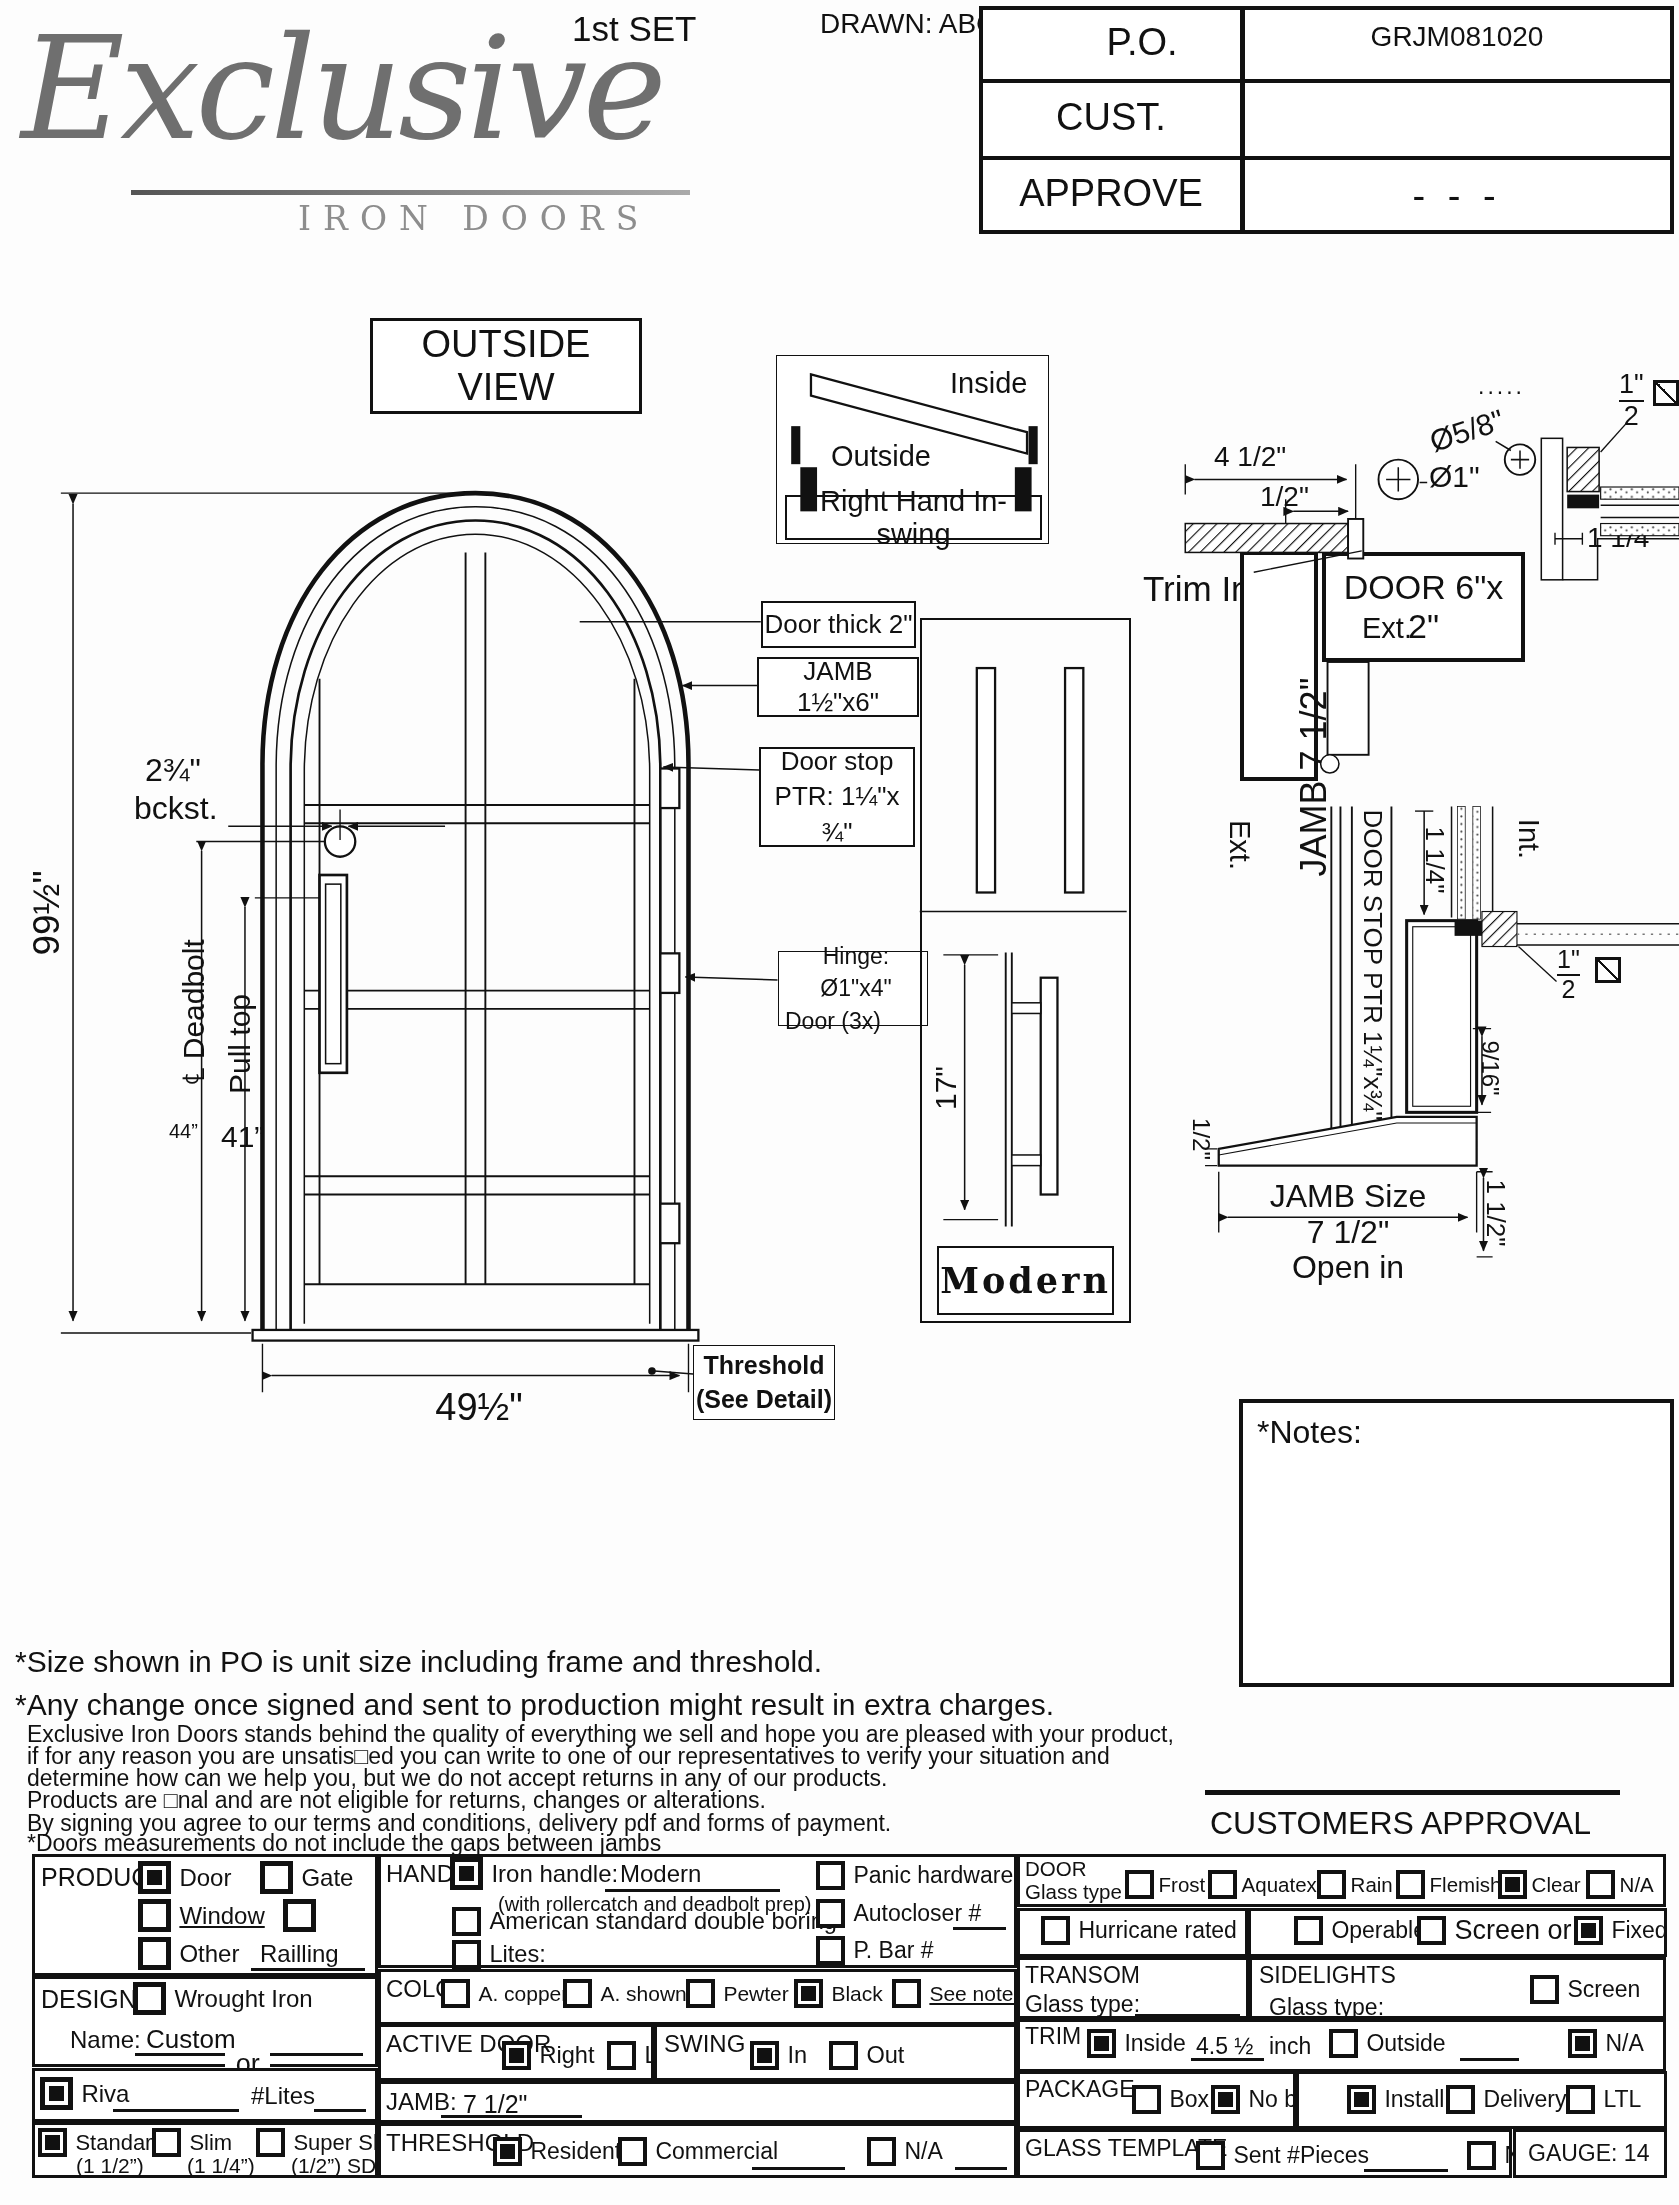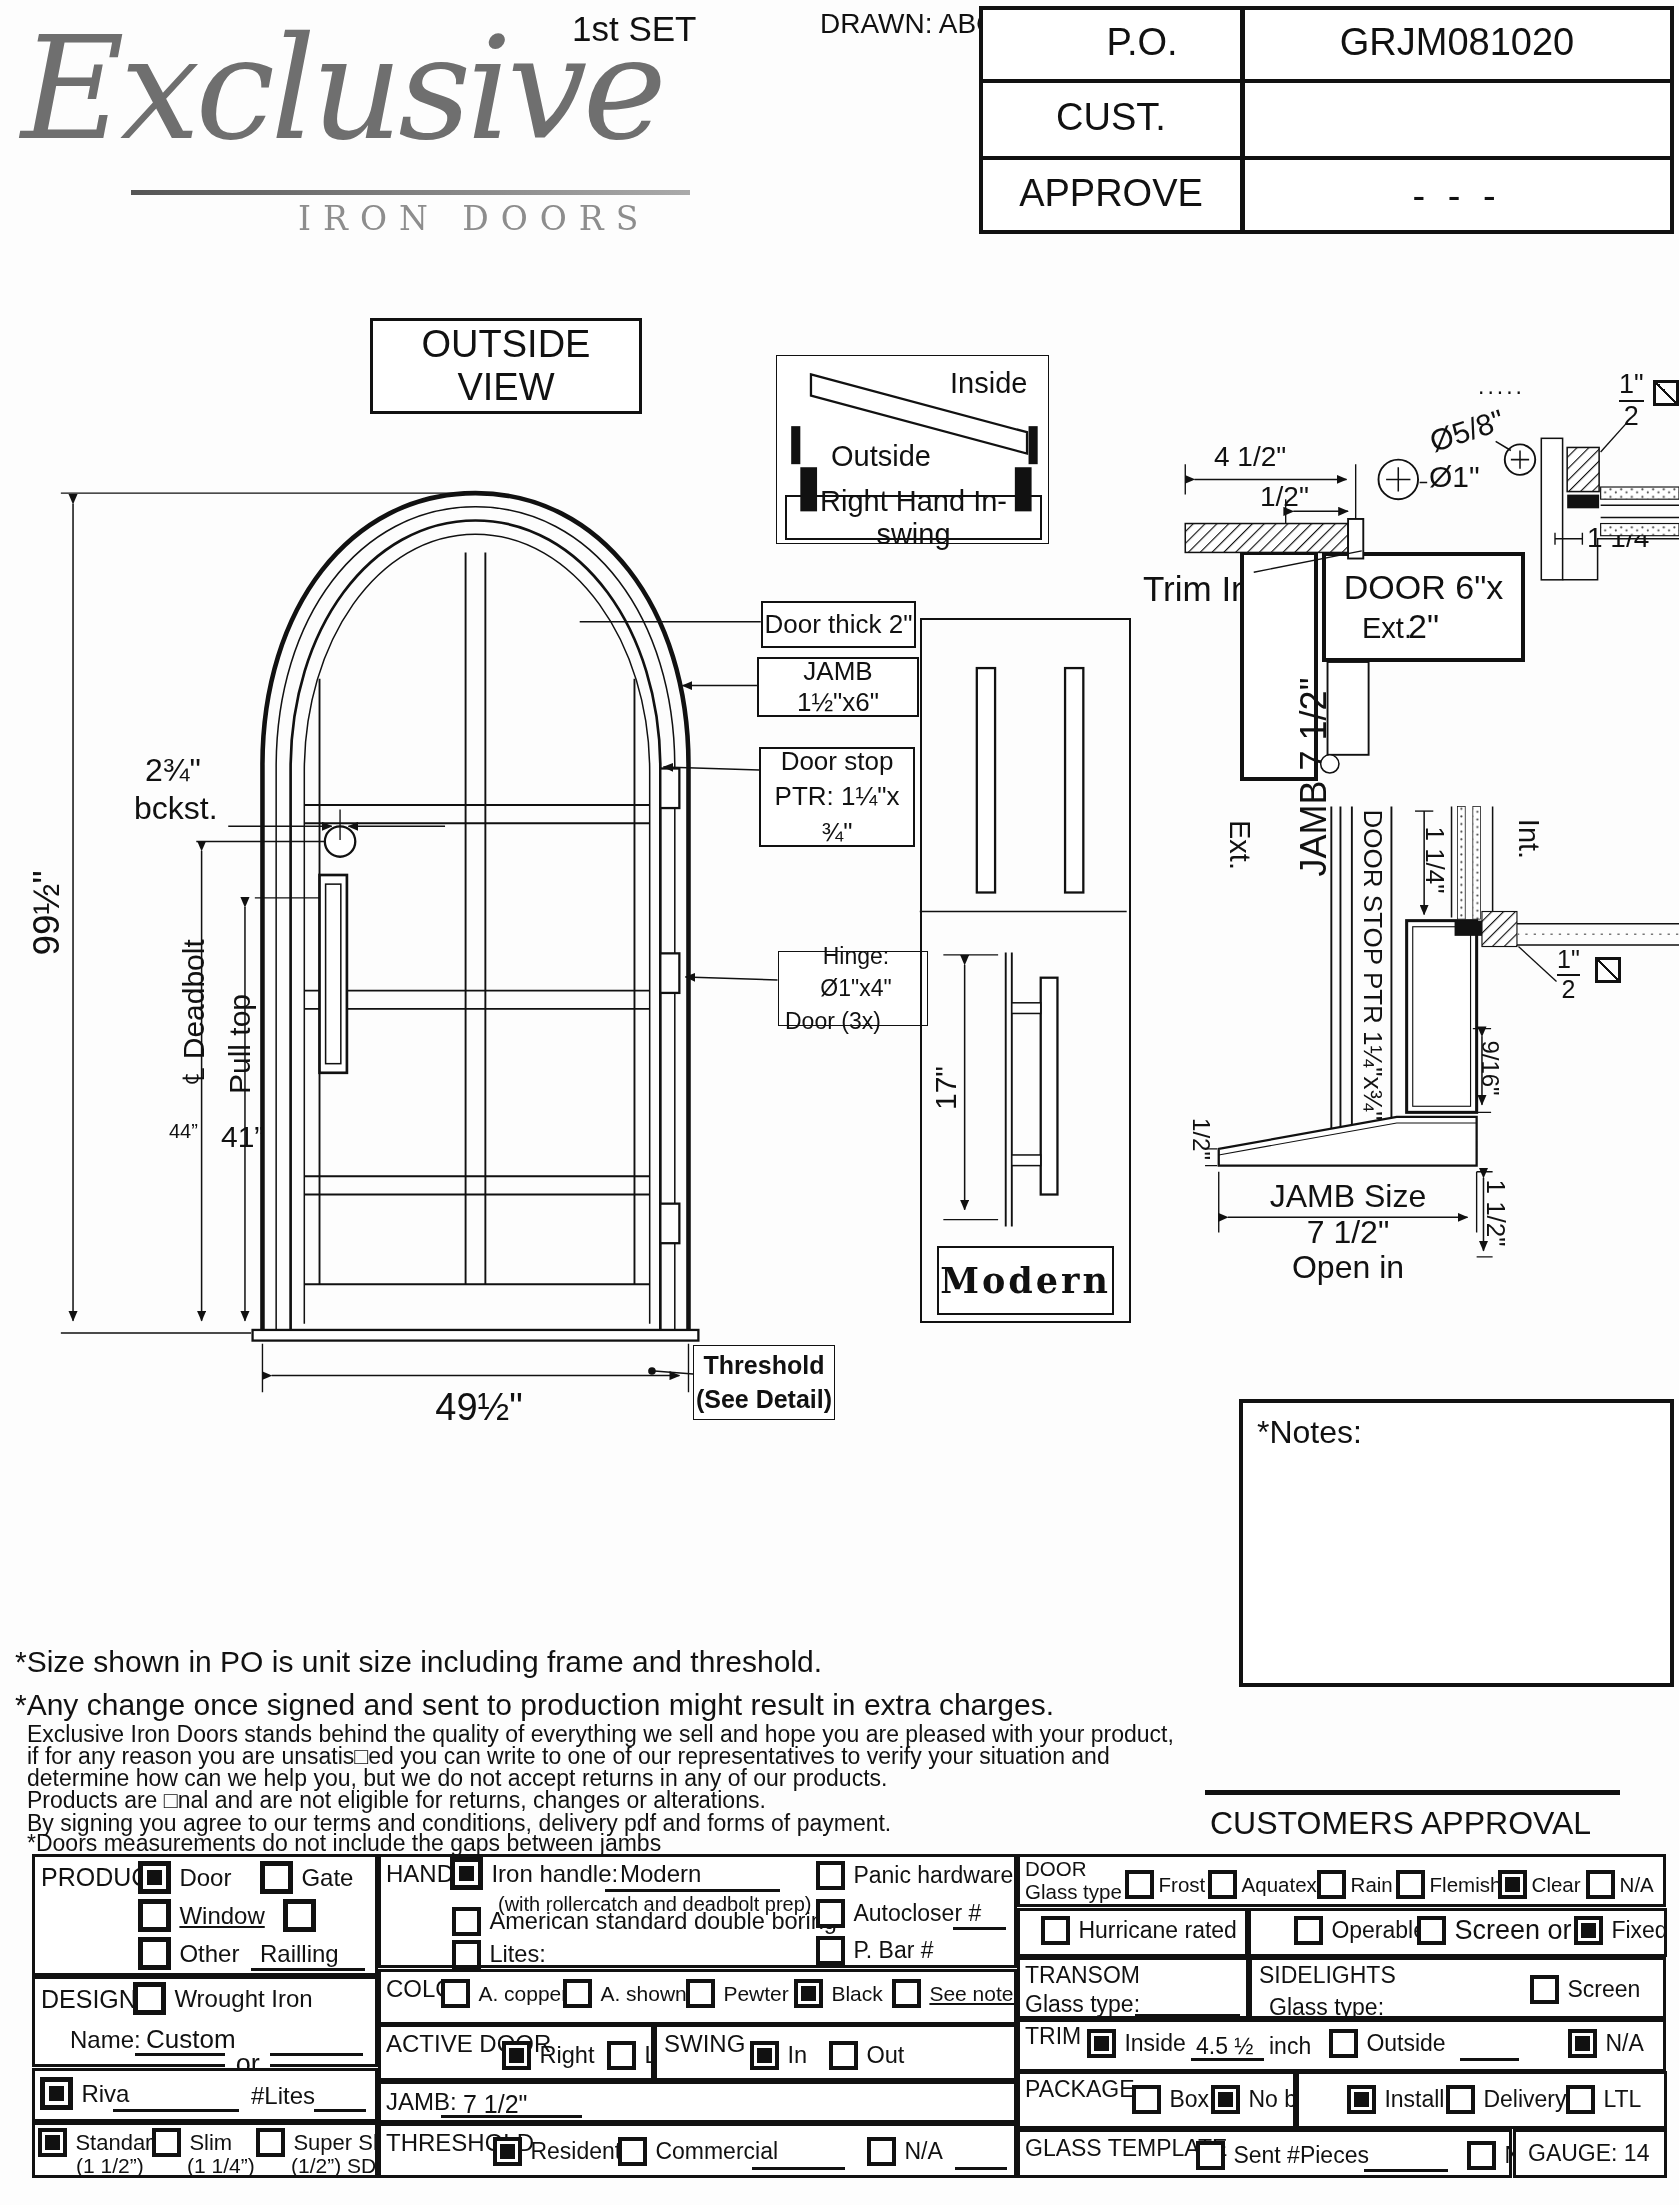--- a/index.html
+++ b/index.html
@@ -42,21 +42,21 @@
   <div class="logo-under"></div>
   <div class="logo-sub">IRON DOORS</div>
   <div class="t" style="left:572px;top:9px;font-size:35px;">1st SET</div>
   <div class="t" style="left:820px;top:7.6px;font-size:28px;">DRAWN: ABG</div>
 
   <div class="sec" style="left:979px;top:6px;width:695px;height:228px;border-width:4.6px;"></div>
   <div style="position:absolute;left:1240px;top:6px;width:4.6px;height:228px;background:#111;"></div>
   <div style="position:absolute;left:979px;top:79px;width:695px;height:3.8px;background:#111;"></div>
   <div style="position:absolute;left:979px;top:156px;width:695px;height:3.8px;background:#111;"></div>
   <div class="t cen" style="left:1111px;top:21px;font-size:38px;margin-left:31px;">P.O.</div>
-  <div class="t cen" style="left:1457px;top:21px;font-size:38px;">GRJM081020</div>
+  <div class="t cen" style="left:1457px;top:21px;font-size:28px;">GRJM081020</div>
   <div class="t cen" style="left:1111px;top:96px;font-size:38px;">CUST.</div>
   <div class="t cen" style="left:1457px;top:96px;font-size:38px;"></div>
   <div class="t cen" style="left:1111px;top:172px;font-size:38px;">APPROVE</div>
   <div class="t cen" style="left:1457px;top:175px;font-size:38px;letter-spacing:6px;">- - -</div>
 
   <div class="box" style="left:370px;top:318px;width:266px;height:90px;border-width:3.8px;font-size:38px;">
     <span>OUTSIDE VIEW</span>
   </div>
 
   <div class="box" style="left:776px;top:355px;width:271px;height:187px;border-width:1.5px;justify-content:flex-start;"></div>

